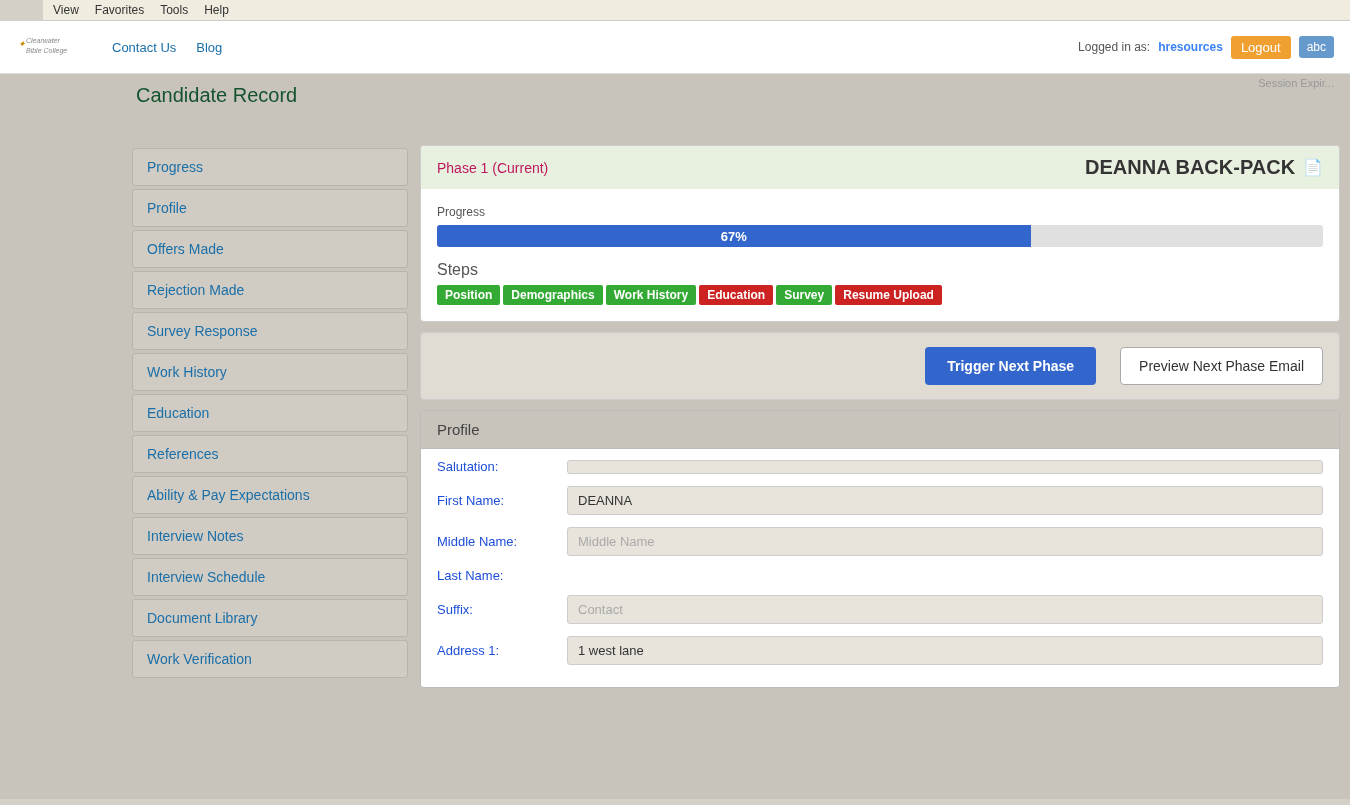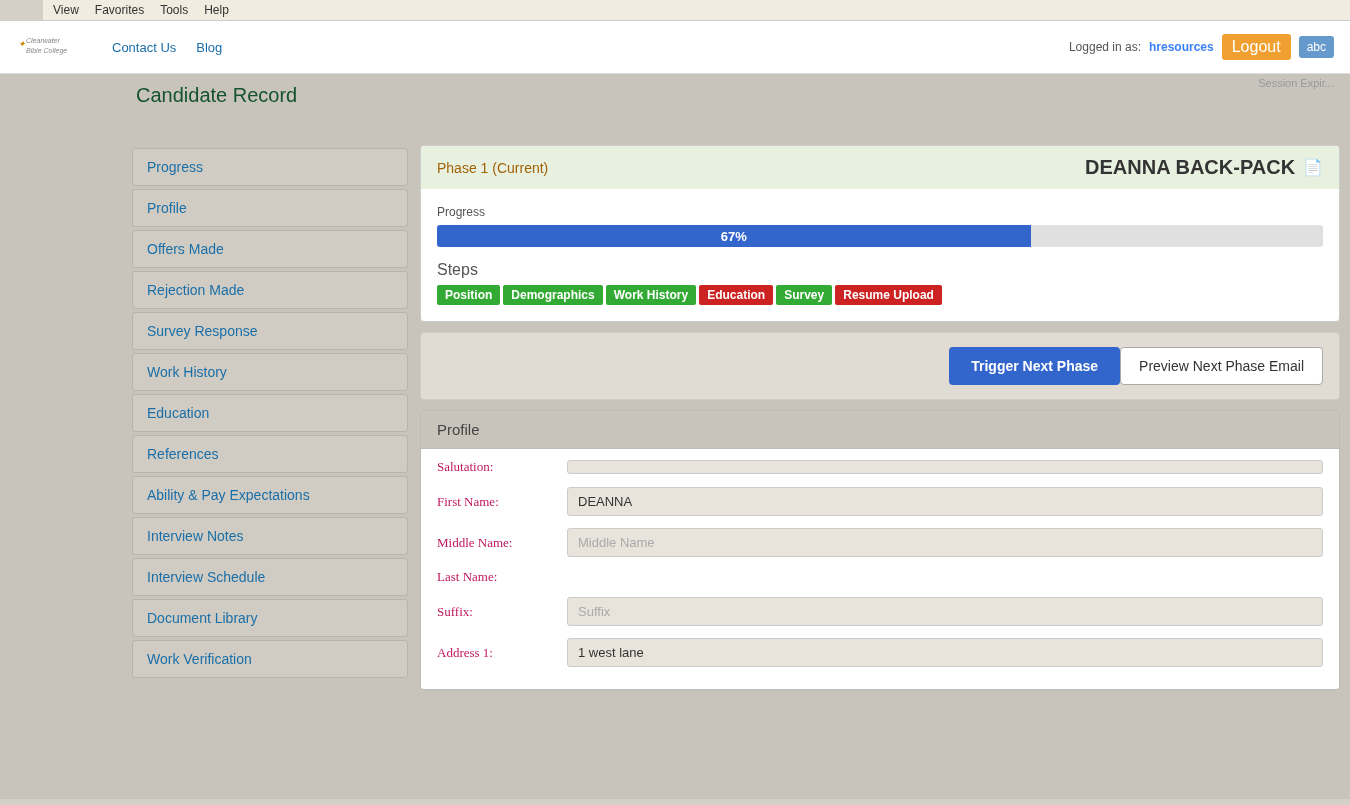--- a/index.html
+++ b/index.html
@@ -49,21 +49,21 @@
       color: #555;
     }
     .header-right .username { font-weight: bold; color: #3b82f6; }
     .btn-logout {
       background: #f0a030;
       color: #fff;
       border: none;
       padding: 4px 10px;
       border-radius: 3px;
       cursor: pointer;
-      font-size: 16px;
+      font-size: 13px;
     }
     .btn-abc {
       background: #6699cc;
       color: #fff;
       border: none;
       padding: 4px 8px;
       border-radius: 3px;
       cursor: pointer;
       font-size: 12px;
     }
@@ -113,21 +113,21 @@
     }
     .phase-header {
       background: #e8f0e0;
       padding: 10px 16px;
       display: flex;
       justify-content: space-between;
       align-items: center;
     }
     .phase-title {
       font-size: 14px;
-      color: #a16207;
+      color: #be185d;
     }
     .candidate-name {
       font-size: 20px;
       font-weight: bold;
       color: #333;
       display: flex;
       align-items: center;
       gap: 8px;
     }
     .pdf-icon {
@@ -180,21 +180,21 @@
     }
     .step-green { background: #33aa33; }
     .step-red { background: #cc2222; }
 
     
     .action-row {
       background: #e0dcd4;
       padding: 14px 16px;
       display: flex;
       justify-content: flex-end;
-      gap: 0;
+      gap: 24px;
       margin-bottom: 10px;
       border: 1px solid #ccc;
       border-radius: 4px;
     }
     .btn-trigger {
       background: #3366cc;
       color: #fff;
       border: none;
       padding: 10px 22px;
       border-radius: 4px;
@@ -231,23 +231,22 @@
       background: #fff;
     }
     .form-row {
       display: flex;
       align-items: center;
       margin-bottom: 12px;
     }
     .form-label {
       width: 130px;
       font-size: 13px;
-      color: #be185d;
+      color: #1d4ed8;
       flex-shrink: 0;
-      font-family: Liberation Serif, serif;
     }
     .form-input {
       flex: 1;
       background: #e8e4dc;
       border: 1px solid #ccc;
       border-radius: 3px;
       padding: 6px 10px;
       font-size: 13px;
       color: #333;
     }
@@ -380,21 +379,21 @@
               </div>
               <div class="form-row">
                 <div class="form-label">Middle Name:</div>
                 <div class="form-input placeholder-text">Middle Name</div>
               </div>
               <div class="form-row">
                 <div class="form-label">Last Name:</div>
               </div>
               <div class="form-row">
                 <div class="form-label">Suffix:</div>
-                <div class="form-input placeholder-text">Suffix</div>
+                <div class="form-input placeholder-text">Contact</div>
               </div>
               <div class="form-row">
                 <div class="form-label">Address 1:</div>
                 <div class="form-input">1 west lane</div>
               </div>
             </div>
         </div>
 
       </div>
     </div>

